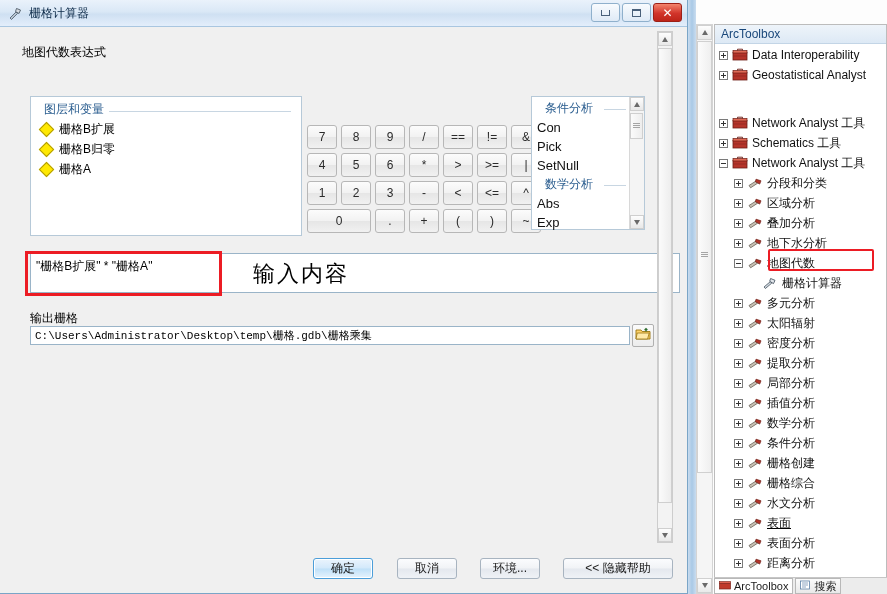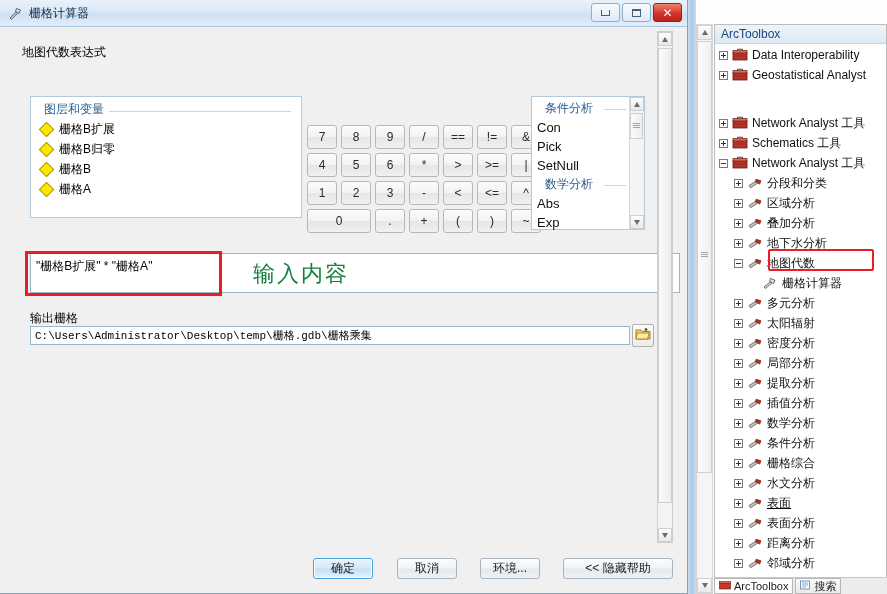--- a/index.html
+++ b/index.html
@@ -67,21 +67,21 @@
   .sb-thumb {
     position:absolute; left:0; width:14px; top:16px; height:200px;
     background: linear-gradient(to right,#fbfbfb,#ededed);
     border: 1px solid #cfcfcf;
   }
 
   .section-label { position: absolute; font-size: 12px; color: #000; }
 
   
   .layers-panel {
-    position: absolute; left: 22px; top: 69px; width: 272px; height: 122px;
+    position: absolute; left: 22px; top: 69px; width: 272px; height: 140px;
     background: #fff; border: 1px solid #b6c9d8;
   }
   .layers-title {
     position: absolute; left: 13px; top: 4px; color: #2a5d8f; font-size: 12px;
     background:#fff; padding-right: 5px; z-index: 2;
   }
   .layers-rule {
     position: absolute; left: 13px; right: 10px; top: 14px; height: 1px; background: #c8d6e2;
   }
   .layer-list { position: absolute; left: 8px; top: 22px; right: 4px; text-align: right; }
@@ -131,21 +131,21 @@
   .expr-text {
     position: absolute; left: 5px; top: 4px; font-size: 12px; color: #000; white-space: pre;
   }
   .redbox-expr {
     position: absolute; left: 17px; top: 224px; width: 197px; height: 45px;
     border: 3px solid #ec1c24; pointer-events: none;
   }
   .annot {
     position: absolute; left: 245px; top: 232px;
     font-family: "DejaVu Sans", "Liberation Sans", sans-serif;
-    font-size: 22px; color: #15803d; letter-spacing: 2px;
+    font-size: 22px; color: #000000; letter-spacing: 2px;
   }
 
   
   .out-label { position: absolute; left: 22px; top: 283px; font-size: 12px; }
   .out-input {
     position: absolute; left: 22px; top: 299px; width: 600px; height: 19px;
     background: #fff; border: 1px solid #9ab4c8;
     font-family: "Liberation Mono", "DejaVu Sans Mono", monospace;
     font-size: 11px; color: #000; padding: 2px 4px; line-height: 14px;
     white-space: nowrap; overflow: hidden;
@@ -275,24 +275,20 @@
           <div class="layers-rule"></div>
           <div class="layers-title">图层和变量</div>
           <div class="layer-list">
             <div class="layer-item">
               <span class="diamond"></span>
               <span class="layer-label">栅格B扩展</span>
             </div>
             <div class="layer-item">
               <span class="diamond"></span>
               <span class="layer-label">栅格B归零</span>
-            </div>
-            <div class="layer-item">
-              <span class="diamond"></span>
-              <span class="layer-label">栅格B</span>
             </div>
             <div class="layer-item">
               <span class="diamond"></span>
               <span class="layer-label">栅格A</span>
             </div>
           </div>
         </div>
 
         <div class="keypad">
           <div class="kp-row">
@@ -548,53 +544,61 @@
               <path d="M9 3.2l5 1.6-1.3 3.3-4.3-2.4z" fill="#b5342a" stroke="#6d1d16" stroke-width="0.7"></path>
             </svg></span>
           <span class="tb-label">密度分析</span>
         </div>
         <div class="tb-row" style="padding-left: 19px;">
           <span class="expander plus"></span>
           <span class="tb-ico"><svg width="16" height="14" viewBox="0 0 16 14">
               <path d="M2 9.5l7-4.5 1.6 2.2-7 4.6z" fill="#c6c0b4" stroke="#5a5248" stroke-width="0.7"></path>
               <path d="M9 3.2l5 1.6-1.3 3.3-4.3-2.4z" fill="#b5342a" stroke="#6d1d16" stroke-width="0.7"></path>
             </svg></span>
+          <span class="tb-label">提取分析</span>
+        </div>
+        <div class="tb-row" style="padding-left: 19px;">
+          <span class="expander plus"></span>
+          <span class="tb-ico"><svg width="16" height="14" viewBox="0 0 16 14">
+              <path d="M2 9.5l7-4.5 1.6 2.2-7 4.6z" fill="#c6c0b4" stroke="#5a5248" stroke-width="0.7"></path>
+              <path d="M9 3.2l5 1.6-1.3 3.3-4.3-2.4z" fill="#b5342a" stroke="#6d1d16" stroke-width="0.7"></path>
+            </svg></span>
           <span class="tb-label">局部分析</span>
         </div>
         <div class="tb-row" style="padding-left: 19px;">
           <span class="expander plus"></span>
           <span class="tb-ico"><svg width="16" height="14" viewBox="0 0 16 14">
               <path d="M2 9.5l7-4.5 1.6 2.2-7 4.6z" fill="#c6c0b4" stroke="#5a5248" stroke-width="0.7"></path>
               <path d="M9 3.2l5 1.6-1.3 3.3-4.3-2.4z" fill="#b5342a" stroke="#6d1d16" stroke-width="0.7"></path>
             </svg></span>
-          <span class="tb-label">提取分析</span>
-        </div>
-        <div class="tb-row" style="padding-left: 19px;">
-          <span class="expander plus"></span>
-          <span class="tb-ico"><svg width="16" height="14" viewBox="0 0 16 14">
-              <path d="M2 9.5l7-4.5 1.6 2.2-7 4.6z" fill="#c6c0b4" stroke="#5a5248" stroke-width="0.7"></path>
-              <path d="M9 3.2l5 1.6-1.3 3.3-4.3-2.4z" fill="#b5342a" stroke="#6d1d16" stroke-width="0.7"></path>
-            </svg></span>
           <span class="tb-label">插值分析</span>
         </div>
         <div class="tb-row" style="padding-left: 19px;">
           <span class="expander plus"></span>
           <span class="tb-ico"><svg width="16" height="14" viewBox="0 0 16 14">
               <path d="M2 9.5l7-4.5 1.6 2.2-7 4.6z" fill="#c6c0b4" stroke="#5a5248" stroke-width="0.7"></path>
               <path d="M9 3.2l5 1.6-1.3 3.3-4.3-2.4z" fill="#b5342a" stroke="#6d1d16" stroke-width="0.7"></path>
             </svg></span>
           <span class="tb-label">数学分析</span>
         </div>
         <div class="tb-row" style="padding-left: 19px;">
           <span class="expander plus"></span>
           <span class="tb-ico"><svg width="16" height="14" viewBox="0 0 16 14">
               <path d="M2 9.5l7-4.5 1.6 2.2-7 4.6z" fill="#c6c0b4" stroke="#5a5248" stroke-width="0.7"></path>
               <path d="M9 3.2l5 1.6-1.3 3.3-4.3-2.4z" fill="#b5342a" stroke="#6d1d16" stroke-width="0.7"></path>
             </svg></span>
           <span class="tb-label">条件分析</span>
+        </div>
+        <div class="tb-row" style="padding-left: 19px;">
+          <span class="expander plus"></span>
+          <span class="tb-ico"><svg width="16" height="14" viewBox="0 0 16 14">
+              <path d="M2 9.5l7-4.5 1.6 2.2-7 4.6z" fill="#c6c0b4" stroke="#5a5248" stroke-width="0.7"></path>
+              <path d="M9 3.2l5 1.6-1.3 3.3-4.3-2.4z" fill="#b5342a" stroke="#6d1d16" stroke-width="0.7"></path>
+            </svg></span>
+          <span class="tb-label">栅格创建</span>
         </div>
         <div class="tb-row" style="padding-left: 19px;">
           <span class="expander plus"></span>
           <span class="tb-ico"><svg width="16" height="14" viewBox="0 0 16 14">
               <path d="M2 9.5l7-4.5 1.6 2.2-7 4.6z" fill="#c6c0b4" stroke="#5a5248" stroke-width="0.7"></path>
               <path d="M9 3.2l5 1.6-1.3 3.3-4.3-2.4z" fill="#b5342a" stroke="#6d1d16" stroke-width="0.7"></path>
             </svg></span>
           <span class="tb-label">栅格综合</span>
         </div>
         <div class="tb-row" style="padding-left: 19px;">

